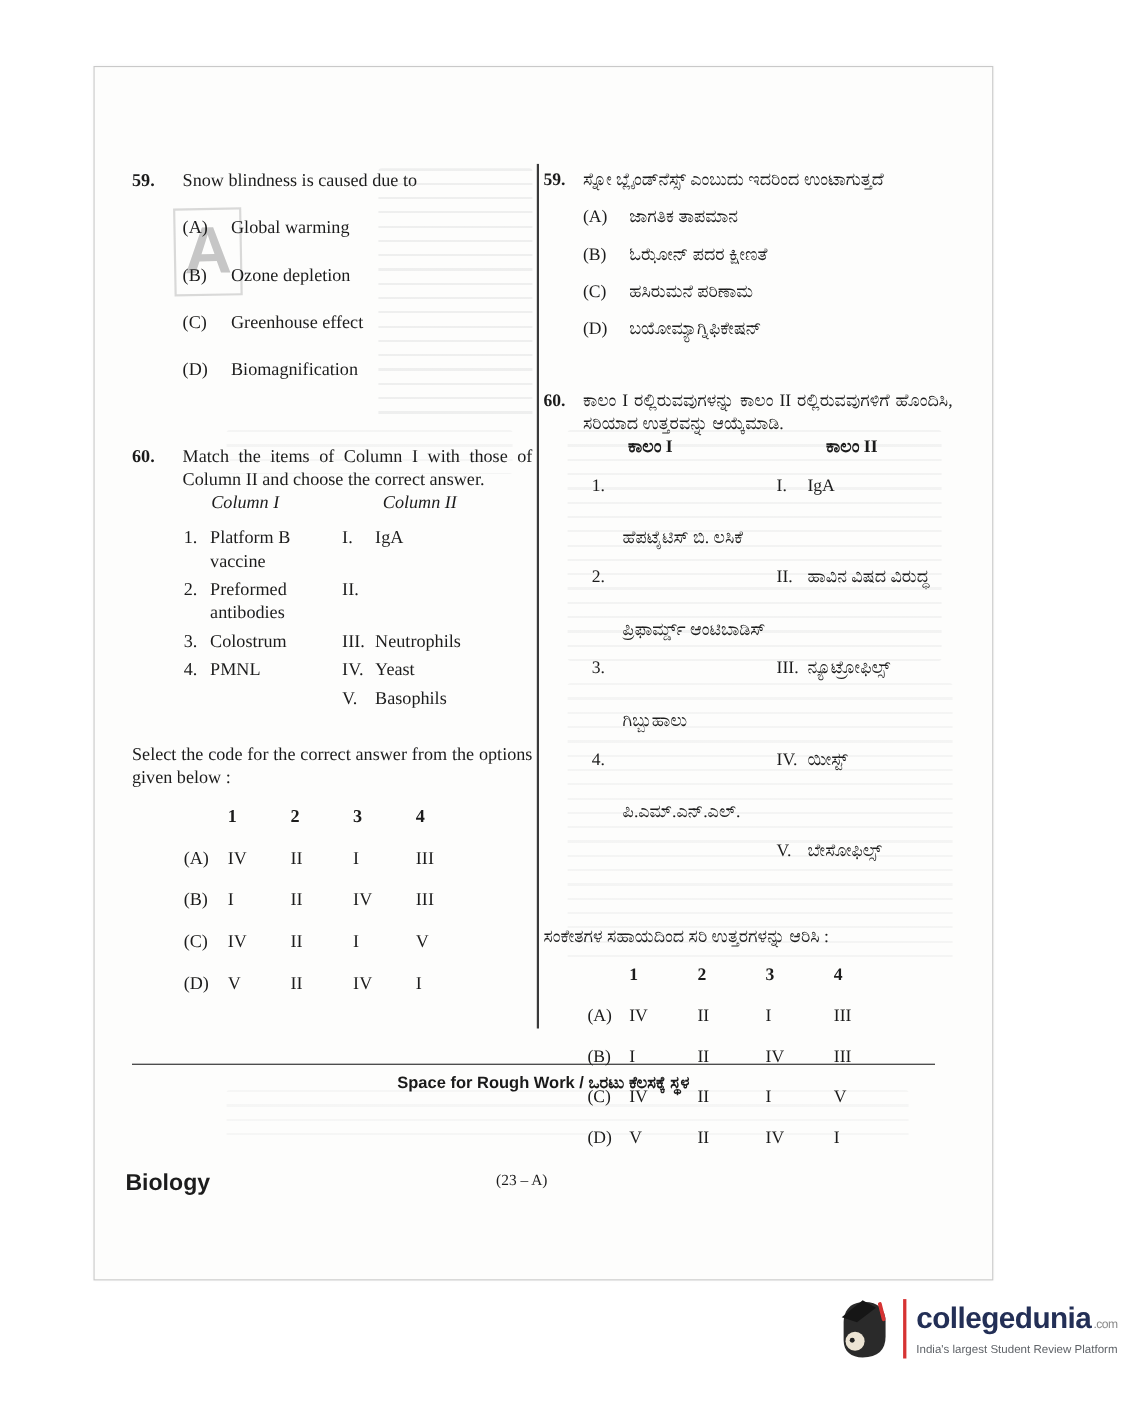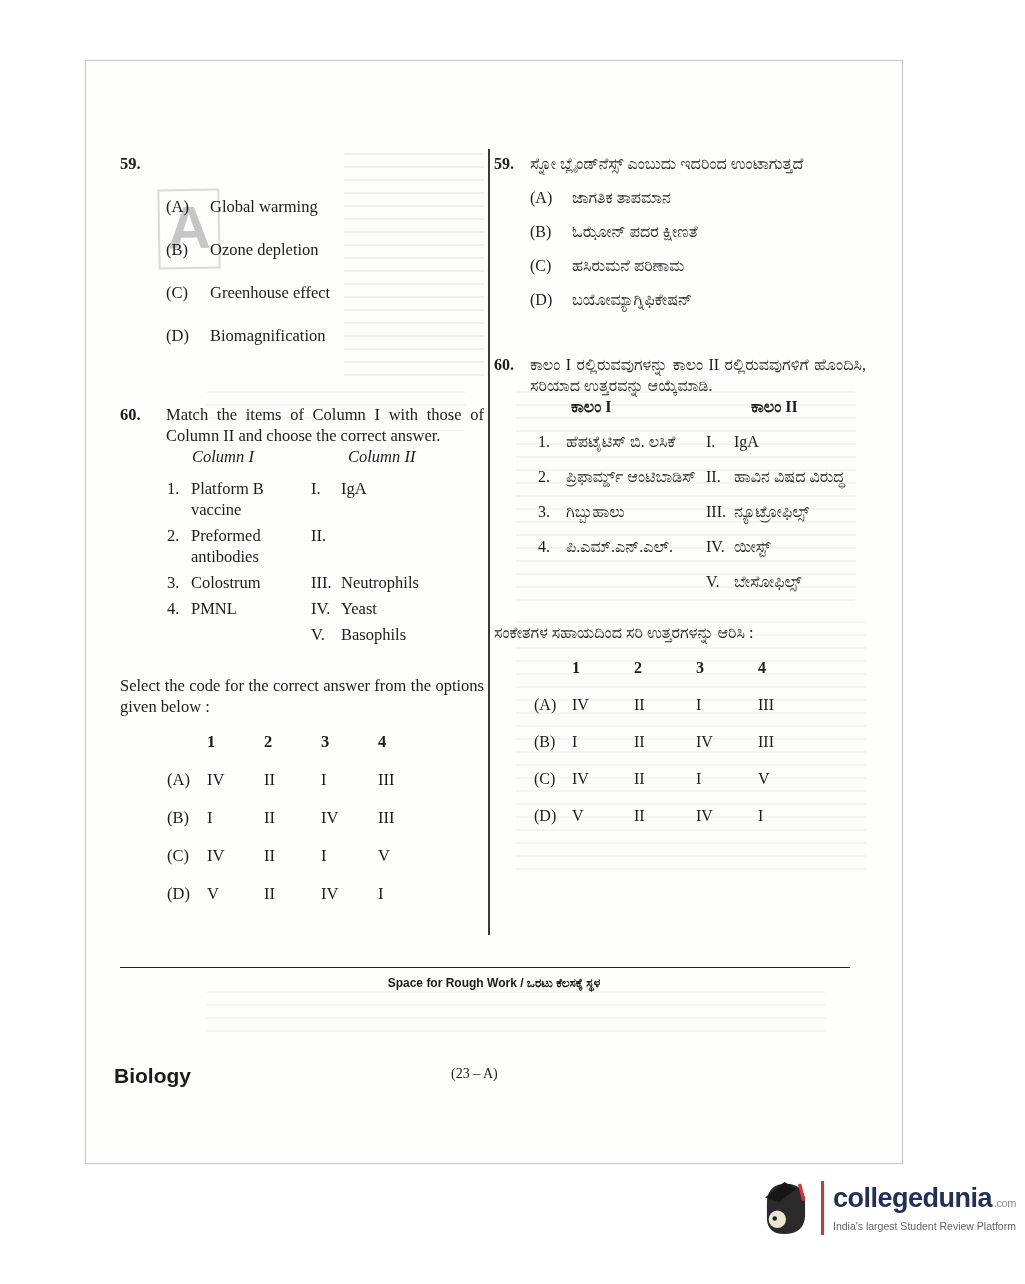--- a/index.html
+++ b/index.html
@@ -40,39 +40,39 @@
   .col-kn .match-head .mh1{flex:0 0 180px;}
 
   .match-grid{margin-top:11px;}
   .match-row{display:flex;margin-top:5px;padding-left:47px;}
   .m-n1{flex:0 0 24px;}
   .m-t1{flex:0 0 120px;}
   .m-n2{flex:0 0 30px;}
   .m-t2{flex:1;}
   .col-kn .match-row{margin-top:14px;padding-left:44px;}
   .col-kn .m-n1{flex:0 0 28px;}
-  .col-kn .m-t1{flex:0 0 140px;}
+  .col-kn .m-t1{flex:0 0 140px;margin-top:48px;}
   .col-kn .m-n2{flex:0 0 28px;}
 
   .select-text{margin:30px 0 0 0;text-align:justify;}
   .col-kn .select-text{}
 
   .code-table{margin-top:14px;padding-left:47px;}
   .col-kn .code-table{padding-left:40px;}
   .code-head{display:flex;font-weight:bold;}
   .code-row{display:flex;margin-top:17px;}
   .col-kn .code-row{margin-top:16px;}
   .code-label{flex:0 0 40px;}
   .code-cell{flex:0 0 57px;}
   .col-kn .code-label{flex:0 0 38px;}
   .col-kn .code-cell{flex:0 0 62px;}
 
   .hr-rule{position:absolute;left:34px;top:906px;width:730px;border-top:1.7px solid #222;}
   .rough{position:absolute;left:0;top:915px;width:100%;text-align:center;
-         font-family:"Liberation Sans",sans-serif;font-weight:bold;font-size:12px;color:#1a1a1a;}
+         font-family:"Liberation Sans",sans-serif;font-weight:bold;font-size:15px;color:#1a1a1a;}
   .footer-left{position:absolute;left:28px;top:1003px;font-family:"Liberation Sans",sans-serif;
                font-weight:bold;font-size:21px;}
   .footer-center{position:absolute;left:365px;top:1005px;font-size:14px;}
 
   .logo{position:absolute;left:760px;top:1178px;display:flex;align-items:center;gap:9px;cursor:pointer;}
   .logo-bar{width:3px;height:54px;background:#d63333;}
   .logo-word{font-family:"Liberation Sans",sans-serif;font-weight:bold;font-size:27px;
              color:#232f56;line-height:28px;letter-spacing:-0.5px;}
   .logo-tld{font-size:11px;color:#8a8a8a;font-weight:normal;margin-left:2px;}
   .logo-tagline{font-family:"Liberation Sans",sans-serif;font-size:10.5px;color:#5f6368;margin-top:3px;}
@@ -91,20 +91,21 @@
     <div class="smudge" style="left:430px;top:560px;width:350px;height:260px;opacity:.06;"></div>
     <div class="smudge" style="left:120px;top:930px;width:620px;height:50px;opacity:.05;"></div>
 
     <div class="divider-v"></div>
 
     <section class="col col-en">
 
       <div>
         <div class="q-head">
           <span class="q-num">59.</span>
+          <span class="q-text">Snow blindness is caused due to</span>
         </div>
         <div class="opt">
           <span class="opt-label">(A)</span>
           <span class="opt-text">Global warming</span>
         </div>
         <div class="opt">
           <span class="opt-label">(B)</span>
           <span class="opt-text">Ozone depletion</span>
         </div>
         <div class="opt">

